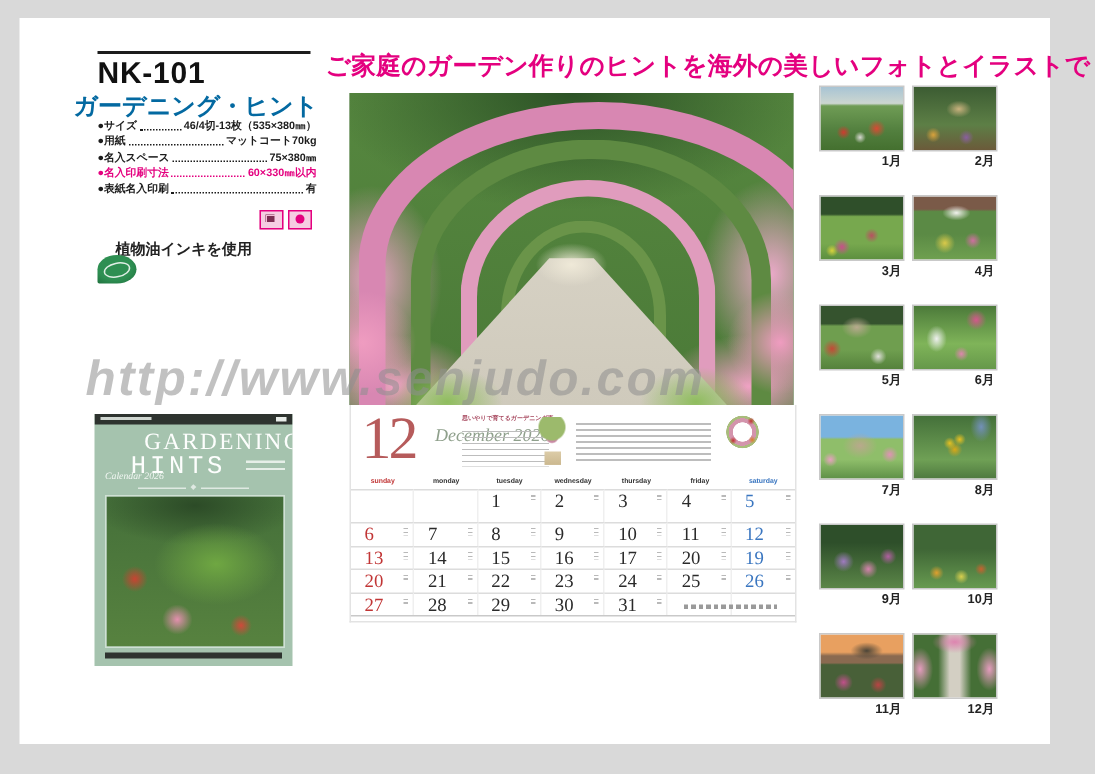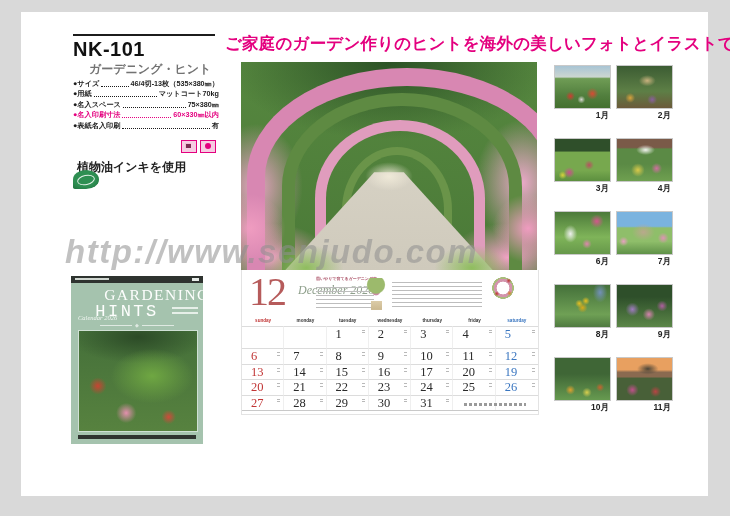--- a/index.html
+++ b/index.html
@@ -1,34 +1,34 @@
 <!DOCTYPE html>
 <html><head>
 <meta charset="utf-8">
 <style>
   html,body{margin:0;padding:0;width:730px;height:516px;overflow:hidden;background:#d9d9d9;
     font-family:"Liberation Sans",sans-serif;-webkit-font-smoothing:antialiased;}
-  .page{position:absolute;left:13px;top:12px;width:687px;height:484px;background:#fff;margin-left:8px;}
+  .page{position:absolute;left:13px;top:12px;width:687px;height:484px;background:#fff;}
   .abs{position:absolute;}
 
   
   .rule{left:52px;top:22px;width:142px;height:2px;background:#1c1c1c;}
   .code{left:52px;top:26px;font-size:20px;font-weight:bold;color:#111;letter-spacing:0.5px;}
-  .pname{left:68px;top:49px;font-size:12px;font-weight:bold;color:#737373;}
+  .pname{left:36px;top:49px;font-size:16px;font-weight:bold;color:#0369a1;}
   .specs{left:52px;top:67px;width:146px;}
   .spec-row{display:flex;align-items:flex-end;font-size:7.2px;font-weight:bold;color:#1c1c1c;
     line-height:10.4px;white-space:nowrap;}
   .spec-row .leader{flex:1;border-bottom:1.5px dotted currentColor;margin:0 2px 2.5px 2px;min-width:4px;}
   .spec-row.hl{color:#e4007f;}
   .badges{left:160px;top:128px;display:flex;gap:3px;}
   .badge{width:14px;height:11px;border:1px solid #e4007f;background:#f6cde2;position:relative;}
   .badge.b1::after{content:"";position:absolute;left:3px;top:2px;width:6px;height:5px;background:#7c2d52;
     box-shadow:inset 1px 1px 0 #f3bcd6;}
   .badge.b2::after{content:"";position:absolute;left:3.5px;top:2px;width:6px;height:6px;border-radius:50%;background:#e4007f;}
-  .eco-label{left:56px;top:147px;font-size:12px;font-weight:bold;color:#222;}
+  .eco-label{left:64px;top:147px;font-size:10px;font-weight:bold;color:#222;}
   .eco-mark{left:52px;top:158px;width:26px;height:19px;background:radial-gradient(ellipse at 45% 45%,#2e8f52 55%,#1c6b3a);
     border-radius:55% 55% 55% 8%;position:absolute;}
   .eco-mark::after{content:"";position:absolute;left:4px;top:5px;width:16px;height:8px;
     border:1px solid rgba(255,255,255,.85);border-radius:50%;transform:rotate(-12deg);}
 
   
   .banner{left:204px;top:21px;font-size:16.5px;font-weight:800;color:#e4007f;white-space:nowrap;letter-spacing:0.2px;}
 
   
   .watermark{left:44px;top:221px;font-size:33px;font-weight:bold;font-style:italic;color:#8f8f8f;
@@ -113,21 +113,21 @@
     radial-gradient(ellipse 45% 35% at 62% 45%,#6fa742,rgba(111,167,66,0) 78%),
     radial-gradient(circle 12px at 16% 55%,#c84432,rgba(200,68,50,0) 72%),
     radial-gradient(circle 14px at 40% 82%,#e390ae,rgba(227,144,174,0) 72%),
     radial-gradient(circle 10px at 76% 86%,#cf4a3a,rgba(207,74,58,0) 72%),
     radial-gradient(ellipse 70% 32% at 50% 6%,#2c4b27,rgba(44,75,39,0) 82%),
     linear-gradient(180deg,#45703a,#57823f);
     border:1px solid #cfe0d4;}
   .cover-bottom{position:absolute;left:7px;bottom:5px;width:118px;height:4px;background:#2e332f;}
 
   
-  .thumbs{left:533px;top:53px;width:119px;display:grid;grid-template-columns:57px 57px;column-gap:5px;row-gap:5px;}
+  .thumbs{left:533px;top:45px;width:119px;display:grid;grid-template-columns:57px 57px;column-gap:5px;row-gap:5px;}
   .thumb-item{width:57px;}
   .thumb{width:57px;height:44px;border:0.5px solid #c9c9c9;box-sizing:border-box;}
   .thumb-label{font-size:8.5px;font-weight:bold;color:#222;text-align:right;padding:1px 2px 11px 0;}
   .m1{background:radial-gradient(circle 7px at 28% 72%,#cf3b2f,rgba(0,0,0,0) 65%),radial-gradient(circle 9px at 68% 66%,#d84a33,rgba(0,0,0,0) 65%),radial-gradient(circle 6px at 48% 80%,#d8d8d2,rgba(0,0,0,0) 65%),linear-gradient(180deg,#a8c4d4 0%,#ccd6d0 26%,#6f9c55 30%,#527f3e 70%,#44702f 100%);}
   .m2{background:radial-gradient(circle 7px at 24% 76%,#d9a23c,rgba(0,0,0,0) 70%),radial-gradient(circle 7px at 64% 80%,#8a5f9e,rgba(0,0,0,0) 70%),radial-gradient(ellipse 12px 8px at 55% 35%,#c9b27e,rgba(0,0,0,0) 70%),linear-gradient(180deg,#3c5c33,#5d7f46 60%,#6b5a3a);}
   .m3{background:radial-gradient(circle 8px at 26% 80%,#c94f8a,rgba(0,0,0,0) 68%),radial-gradient(circle 6px at 14% 86%,#d8d23c,rgba(0,0,0,0) 68%),radial-gradient(circle 7px at 62% 62%,#b85060,rgba(0,0,0,0) 68%),linear-gradient(180deg,#2f4f2a 0 28%,#77a84e 32% 75%,#5c8f3f);}
   .m4{background:radial-gradient(ellipse 13px 7px at 52% 26%,#f2f2ee,rgba(0,0,0,0) 72%),radial-gradient(circle 10px at 38% 74%,#d9c94a,rgba(0,0,0,0) 68%),radial-gradient(circle 8px at 72% 70%,#cf6f9f,rgba(0,0,0,0) 68%),linear-gradient(180deg,#7a5a48 0 20%,#5b8a45 24% 60%,#6fa050);}
   .m5{background:radial-gradient(ellipse 14px 10px at 44% 34%,#b7a98e,rgba(0,0,0,0) 72%),radial-gradient(circle 9px at 14% 68%,#c54836,rgba(0,0,0,0) 68%),radial-gradient(circle 8px at 70% 80%,#e0e0da,rgba(0,0,0,0) 68%),linear-gradient(180deg,#35532e 0 28%,#6f9e4f 32% 70%,#55823c);}
   .m6{background:radial-gradient(ellipse 10px 13px at 28% 52%,#eef0ee,rgba(0,0,0,0) 68%),radial-gradient(circle 10px at 76% 22%,#d4578c,rgba(0,0,0,0) 68%),radial-gradient(circle 7px at 58% 76%,#de86ad,rgba(0,0,0,0) 68%),linear-gradient(180deg,#4c7a3a,#7fb459 60%,#66984a);}
   .m7{background:radial-gradient(ellipse 16px 12px at 48% 48%,#b9a98c,rgba(0,0,0,0) 72%),radial-gradient(circle 8px at 84% 62%,#e093b5,rgba(0,0,0,0) 68%),radial-gradient(circle 7px at 12% 70%,#e8a0c0,rgba(0,0,0,0) 68%),linear-gradient(180deg,#7ab3df 0 34%,#8fbe6a 38% 70%,#5f9148);}
@@ -285,20 +285,24 @@
       </div>
     <div class="thumb-item">
         <div class="thumb m3"></div>
         <div class="thumb-label">3月</div>
       </div>
     <div class="thumb-item">
         <div class="thumb m4"></div>
         <div class="thumb-label">4月</div>
       </div>
     <div class="thumb-item">
+        <div class="thumb m5"></div>
+        <div class="thumb-label">5月</div>
+      </div>
+    <div class="thumb-item">
         <div class="thumb m6"></div>
         <div class="thumb-label">6月</div>
       </div>
     <div class="thumb-item">
         <div class="thumb m7"></div>
         <div class="thumb-label">7月</div>
       </div>
     <div class="thumb-item">
         <div class="thumb m8"></div>
         <div class="thumb-label">8月</div>
@@ -308,15 +312,19 @@
         <div class="thumb-label">9月</div>
       </div>
     <div class="thumb-item">
         <div class="thumb m10"></div>
         <div class="thumb-label">10月</div>
       </div>
     <div class="thumb-item">
         <div class="thumb m11"></div>
         <div class="thumb-label">11月</div>
       </div>
+    <div class="thumb-item">
+        <div class="thumb m12"></div>
+        <div class="thumb-label">12月</div>
+      </div>
   </div>
 
 </div>
 
 </body></html>

